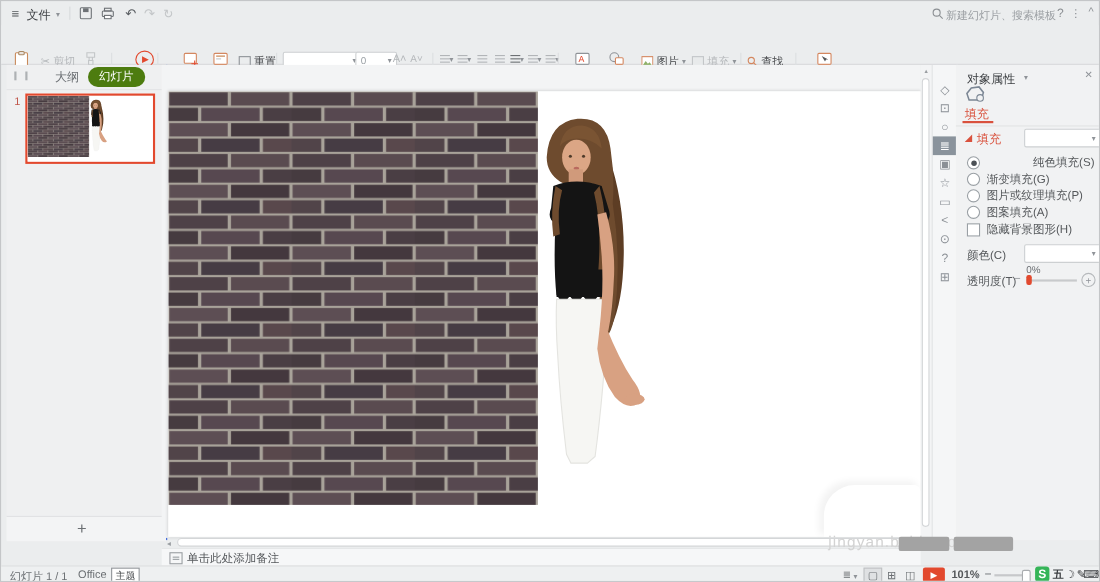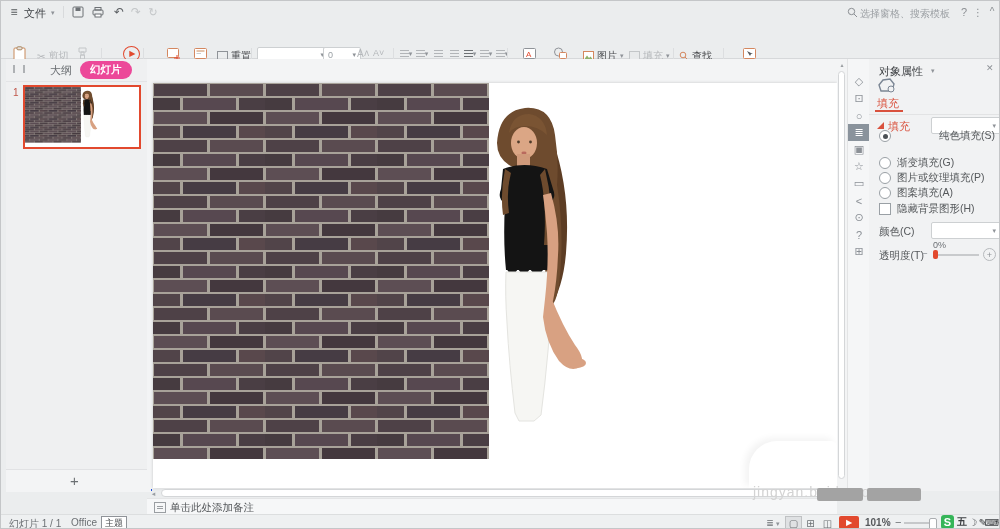--- a/index.html
+++ b/index.html
@@ -99,21 +99,21 @@
     <span class="abs ic" style="left:128px;top:4px;width:14px;height:14px;color:#c3c6c8;font-size:12px;">↷</span>
     <span class="abs ic" style="left:145px;top:4px;width:14px;height:14px;color:#c3c6c8;font-size:11px;">↻</span>
 
 
     <span class="abs ic" style="left:845px;top:5px;width:12px;height:12px;">
       <svg width="11" height="11" viewBox="0 0 11 11">
           <circle cx="4.5" cy="4.5" r="3.2" fill="none" stroke="#8b8f93"></circle>
           <line x1="7" y1="7" x2="10" y2="10" stroke="#8b8f93"></line>
         </svg>
       </span>
-    <span class="abs" style="left:859px;top:6px;font-size:10px;color:#9a9ea2;">选择窗格、搜索模板</span>
+    <span class="abs" style="left:859px;top:6px;font-size:10px;color:#9a9ea2;">新建幻灯片、搜索模板</span>
     <span class="abs ic" style="left:957px;top:5px;width:12px;height:12px;color:#8b8f93;font-size:11px;">?</span>
     <span class="abs ic" style="left:972px;top:5px;width:10px;height:12px;color:#8b8f93;font-size:10px;">⋮</span>
     <span class="abs ic" style="left:985px;top:4px;width:12px;height:12px;color:#8b8f93;font-size:10px;">^</span>
   </div>
 
   <div class="abs" style="left:0;top:22px;width:998px;height:35px;border-bottom:1px solid #d6d8da;background:#ebedee;">
 
     <div class="bigbtn" style="left:7px;">
       <svg width="15" height="15" viewBox="0 0 15 15">
           <rect x="2" y="2" width="11" height="12" rx="1" fill="#fff" stroke="#c98a5a"></rect>
@@ -309,21 +309,21 @@
           <path d="M5,5 l3,5 l1-2 l2,0 z" fill="#55585b"></path>
         </svg>
       <span>选择窗格</span>
     </div>
   </div>
 
   <div class="abs" style="left:5px;top:58px;width:145px;height:432px;background:#eff0f1;border-right:1px solid #1d4ed8;">
     <div class="abs" style="left:0;top:0;width:145px;height:22px;border-bottom:1px solid #e3e4e6;">
       <span class="abs ic" style="left:7px;top:6px;width:8px;height:8px;border-left:2px solid #aeb1b4;border-right:2px solid #aeb1b4;"></span>
       <span class="abs" style="left:44px;top:4px;color:#6b6f73;">大纲</span>
-      <span class="abs" style="left:74px;top:2px;background:#ec4899;color:#fff;border-radius:9px;padding:2px 10px;font-size:10.5px;font-weight:bold;">幻灯片</span>
+      <span class="abs" style="left:74px;top:2px;background:#4d7c0f;color:#fff;border-radius:9px;padding:2px 10px;font-size:10.5px;">幻灯片</span>
     </div>
     <span class="abs" style="left:7px;top:28px;color:#c0564a;font-size:10px;">1</span>
     <div class="abs" style="left:17px;top:26px;width:118px;height:64px;background:#fff;border:2px solid #e2492e;box-sizing:border-box;">
       <svg width="114" height="60" viewBox="0 0 684 405" preserveAspectRatio="none">
           <use href="#slide-art"></use>
         </svg>
     </div>
     <div class="abs" style="left:0;top:410px;width:145px;height:22px;border-top:1px solid #e1e2e4;background:#f3f4f5;">
       <span class="abs" style="left:64px;top:2px;font-size:15px;color:#6b6f73;">+</span>
     </div>
@@ -392,21 +392,21 @@
       <svg width="7" height="7" viewBox="0 0 7 7">
           <path d="M0,7 L7,7 L7,0 Z" fill="#d9513d"></path>
         </svg>
       </span>
     <span class="abs" style="left:19px;top:60px;color:#d9513d;font-size:11px;">填充</span>
     <div class="combo" style="left:62px;top:58px;width:60px;height:15px;">
         <span></span>
         <span class="caret">▾</span>
       </div>
 
-    <div class="optrow" style="left:10px;top:70px;gap:48px;">
+    <div class="optrow" style="left:10px;top:82px;gap:48px;">
       <span class="radio">
           <span class="dot"></span>
         </span>
       <span>纯色填充(S)</span>
     </div>
     <div class="optrow" style="left:10px;top:97px;">
       <span class="radio"></span>
       <span>渐变填充(G)</span>
     </div>
     <div class="optrow" style="left:10px;top:112px;">

